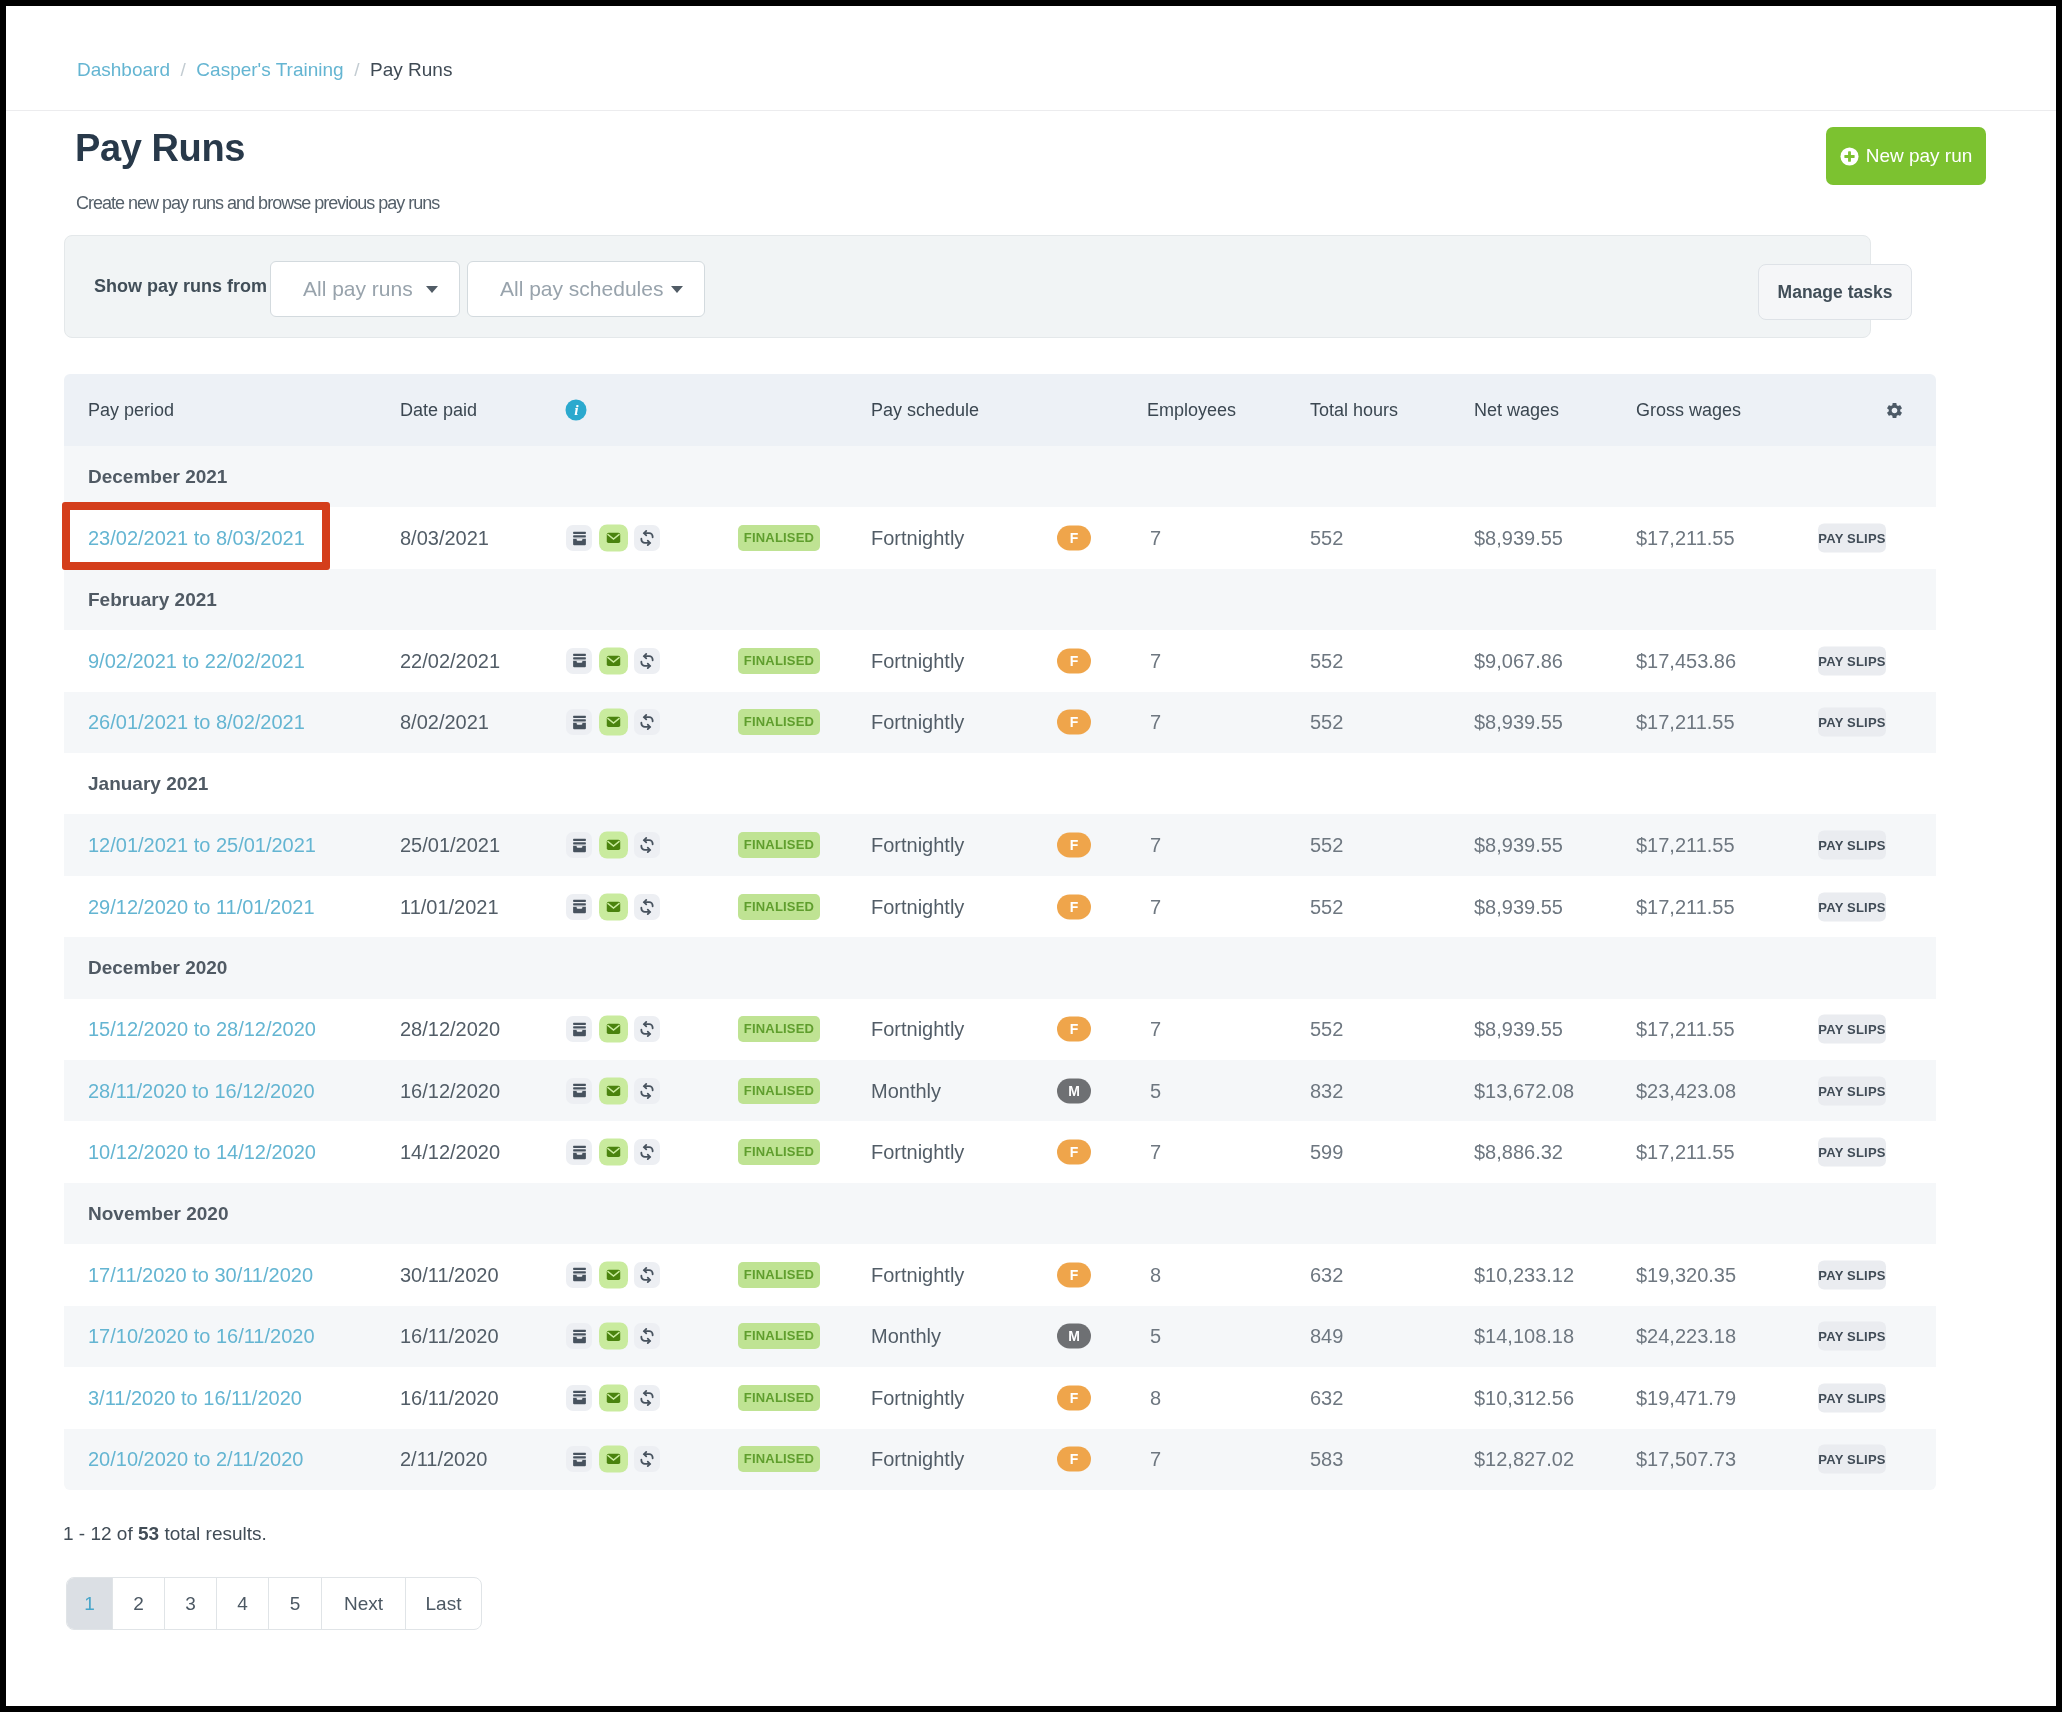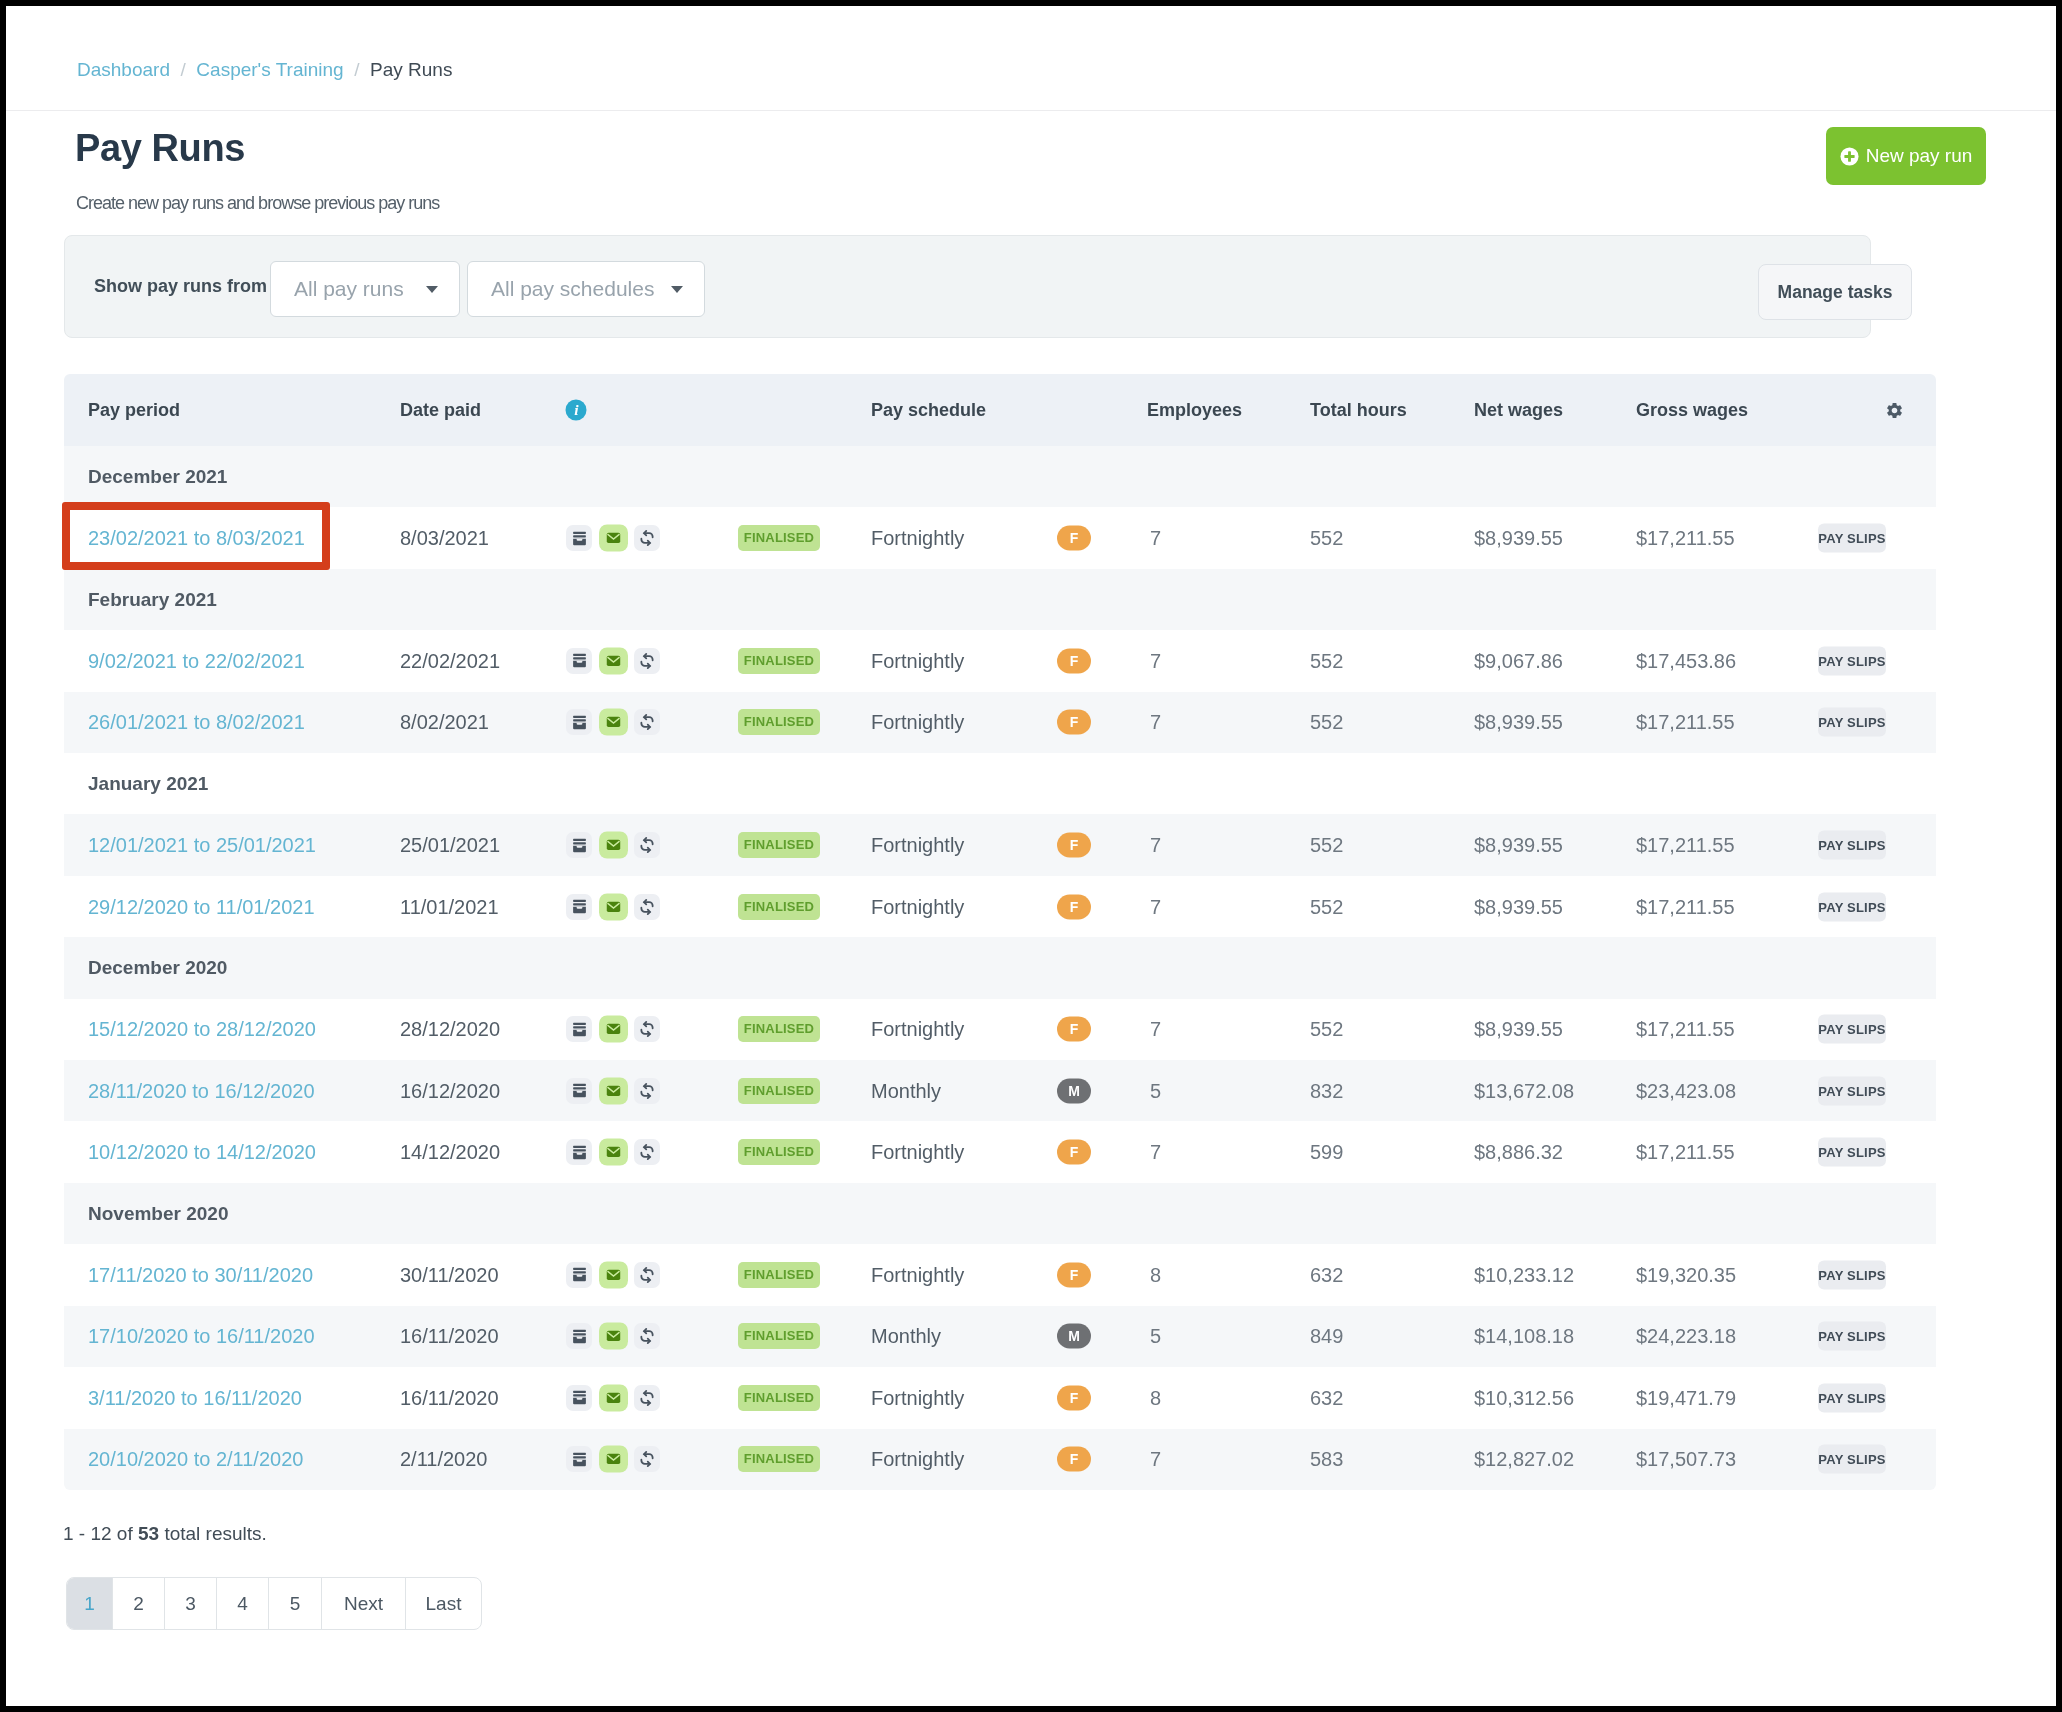--- a/index.html
+++ b/index.html
@@ -10,26 +10,26 @@
 .crumbs a{color:#64b5d2;text-decoration:none;}
 .crumbs .cur{color:#3f4a54;}
 .topline{position:absolute;left:0;top:104px;width:2050px;height:1px;background:#ececee;}
 h1{position:absolute;left:69px;top:121px;font-size:38px;font-weight:bold;color:#28394a;letter-spacing:-0.4px;}
 
 .subtitle{position:absolute;left:70px;top:187px;font-size:18px;letter-spacing:-1px;color:#55606a;}
 .newbtn{position:absolute;left:1820px;top:121px;width:160px;height:58px;background:#7cc230;border-radius:7px;color:#fff;display:flex;align-items:center;justify-content:center;font-size:19px;}
 .newbtn svg{margin-right:7px;}
 .filter{position:absolute;left:58px;top:229px;width:1807px;height:103px;background:#f1f4f5;border:1px solid #e4e8ea;border-radius:8px;}
 .filterlabel{position:absolute;left:29px;top:40px;font-size:18px;font-weight:bold;color:#414e58;}
-.sel{position:absolute;top:25px;height:56px;background:#fff;border:1px solid #d3dade;border-radius:6px;font-size:21px;color:#98a3ac;line-height:54px;padding-left:23px;}
+.sel{position:absolute;top:25px;height:56px;background:#fff;border:1px solid #d3dade;border-radius:6px;font-size:21px;color:#98a3ac;line-height:54px;padding-left:32px;}
 .sel .caret{position:absolute;right:21px;top:24px;width:0;height:0;border-left:6.5px solid transparent;border-right:6.5px solid transparent;border-top:7.5px solid #515c66;}
 .managebtn{position:absolute;left:1693px;top:28px;width:154px;height:56px;background:#f5f6f8;border:1px solid #dee2e7;border-radius:8px;font-size:17.5px;font-weight:bold;color:#414e58;text-align:center;line-height:54px;}
 .table{position:absolute;left:58px;top:368px;width:1872px;height:1116px;border-radius:6px;overflow:hidden;}
 .thead{position:relative;height:72px;background:#edf1f6;}
-.th{position:absolute;top:50%;transform:translateY(-50%);font-size:18px;font-weight:bold;color:#3b4751;}
+.th{position:absolute;top:50%;transform:translateY(-50%);font-size:18px;font-weight:normal;color:#3b4751;}
 .row{position:relative;height:61.41px;background:#fff;}
 .row.tint{background:#f5f7f9;}
 .row>span{position:absolute;top:50%;transform:translateY(-50%);}
 .grp{left:24px;font-size:19px;font-weight:bold;color:#505a64;}
 .lnk{left:24px;font-size:20px;color:#64b5d2;}
 .dt{font-size:20px;color:#525d67;}
 .num{font-size:20px;color:#6e7780;}
 .icbox{left:502px;width:26px;height:26px;background:#edeff3;border-radius:7px;display:flex;align-items:center;justify-content:center;}
 .icbox.green{background:#c9eb9e;width:29px;height:27px;border-radius:8px;}
 .fin{left:674px;width:82px;height:26px;background:#bfe393;border-radius:5px;color:#5f9e2d;font-size:13px;font-weight:bold;text-align:center;line-height:26px;letter-spacing:0.2px;}

